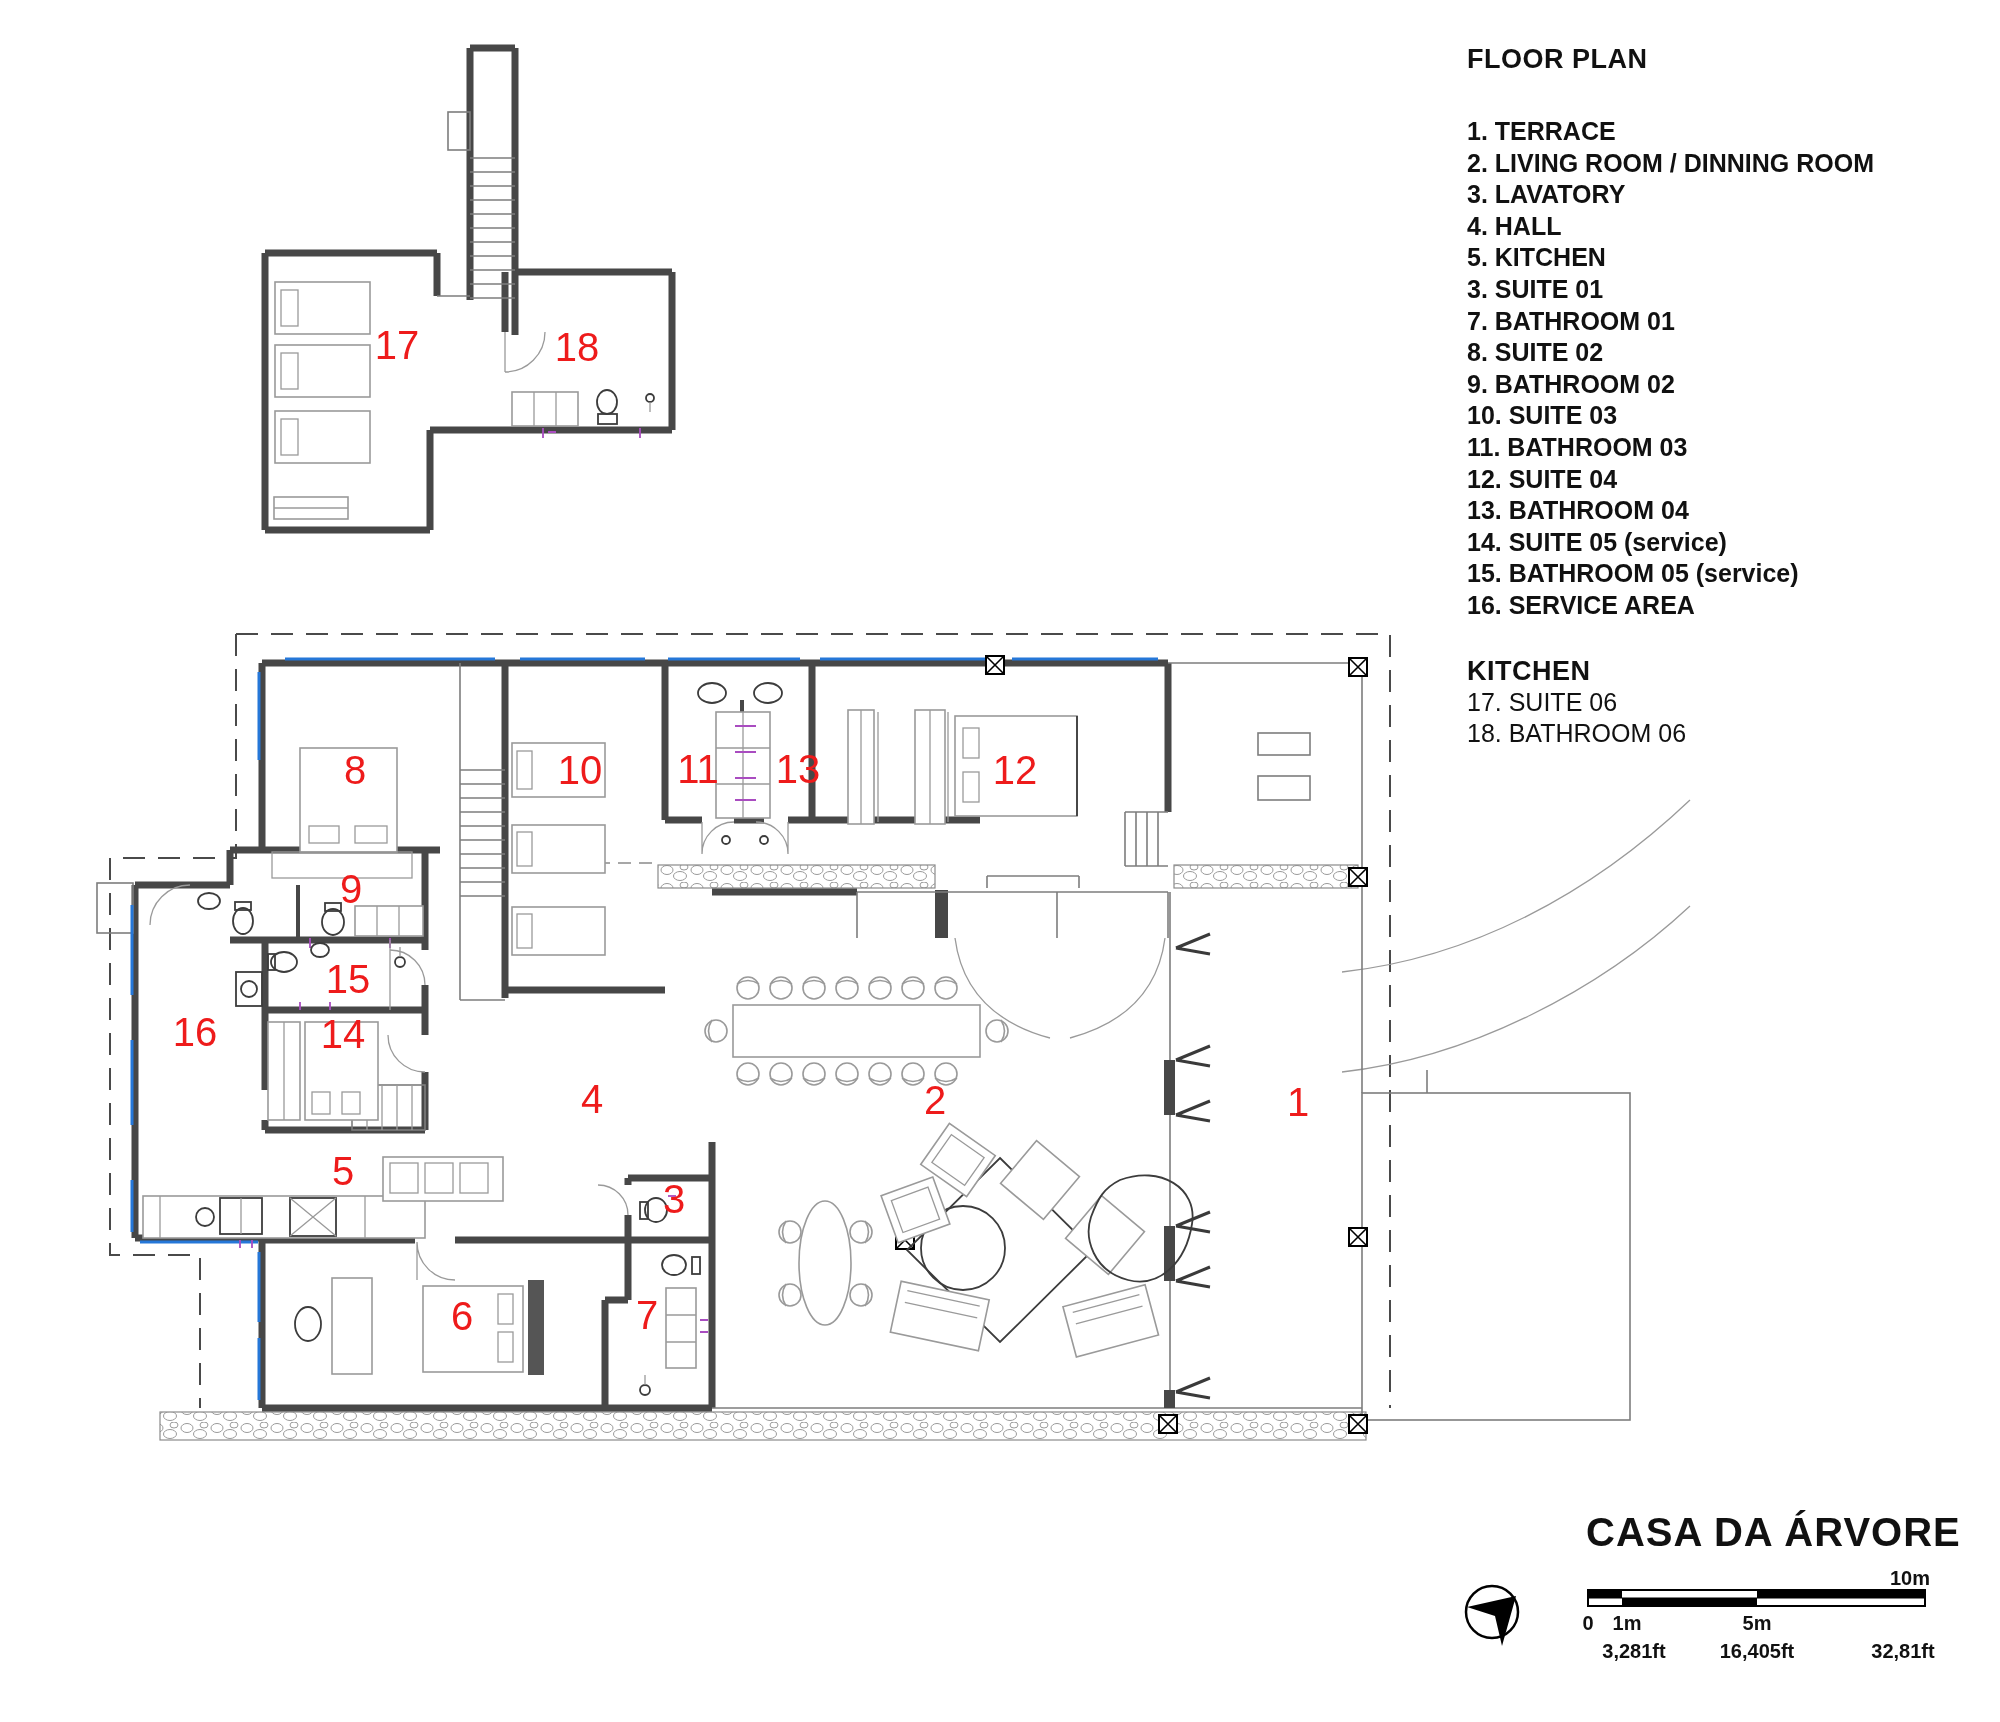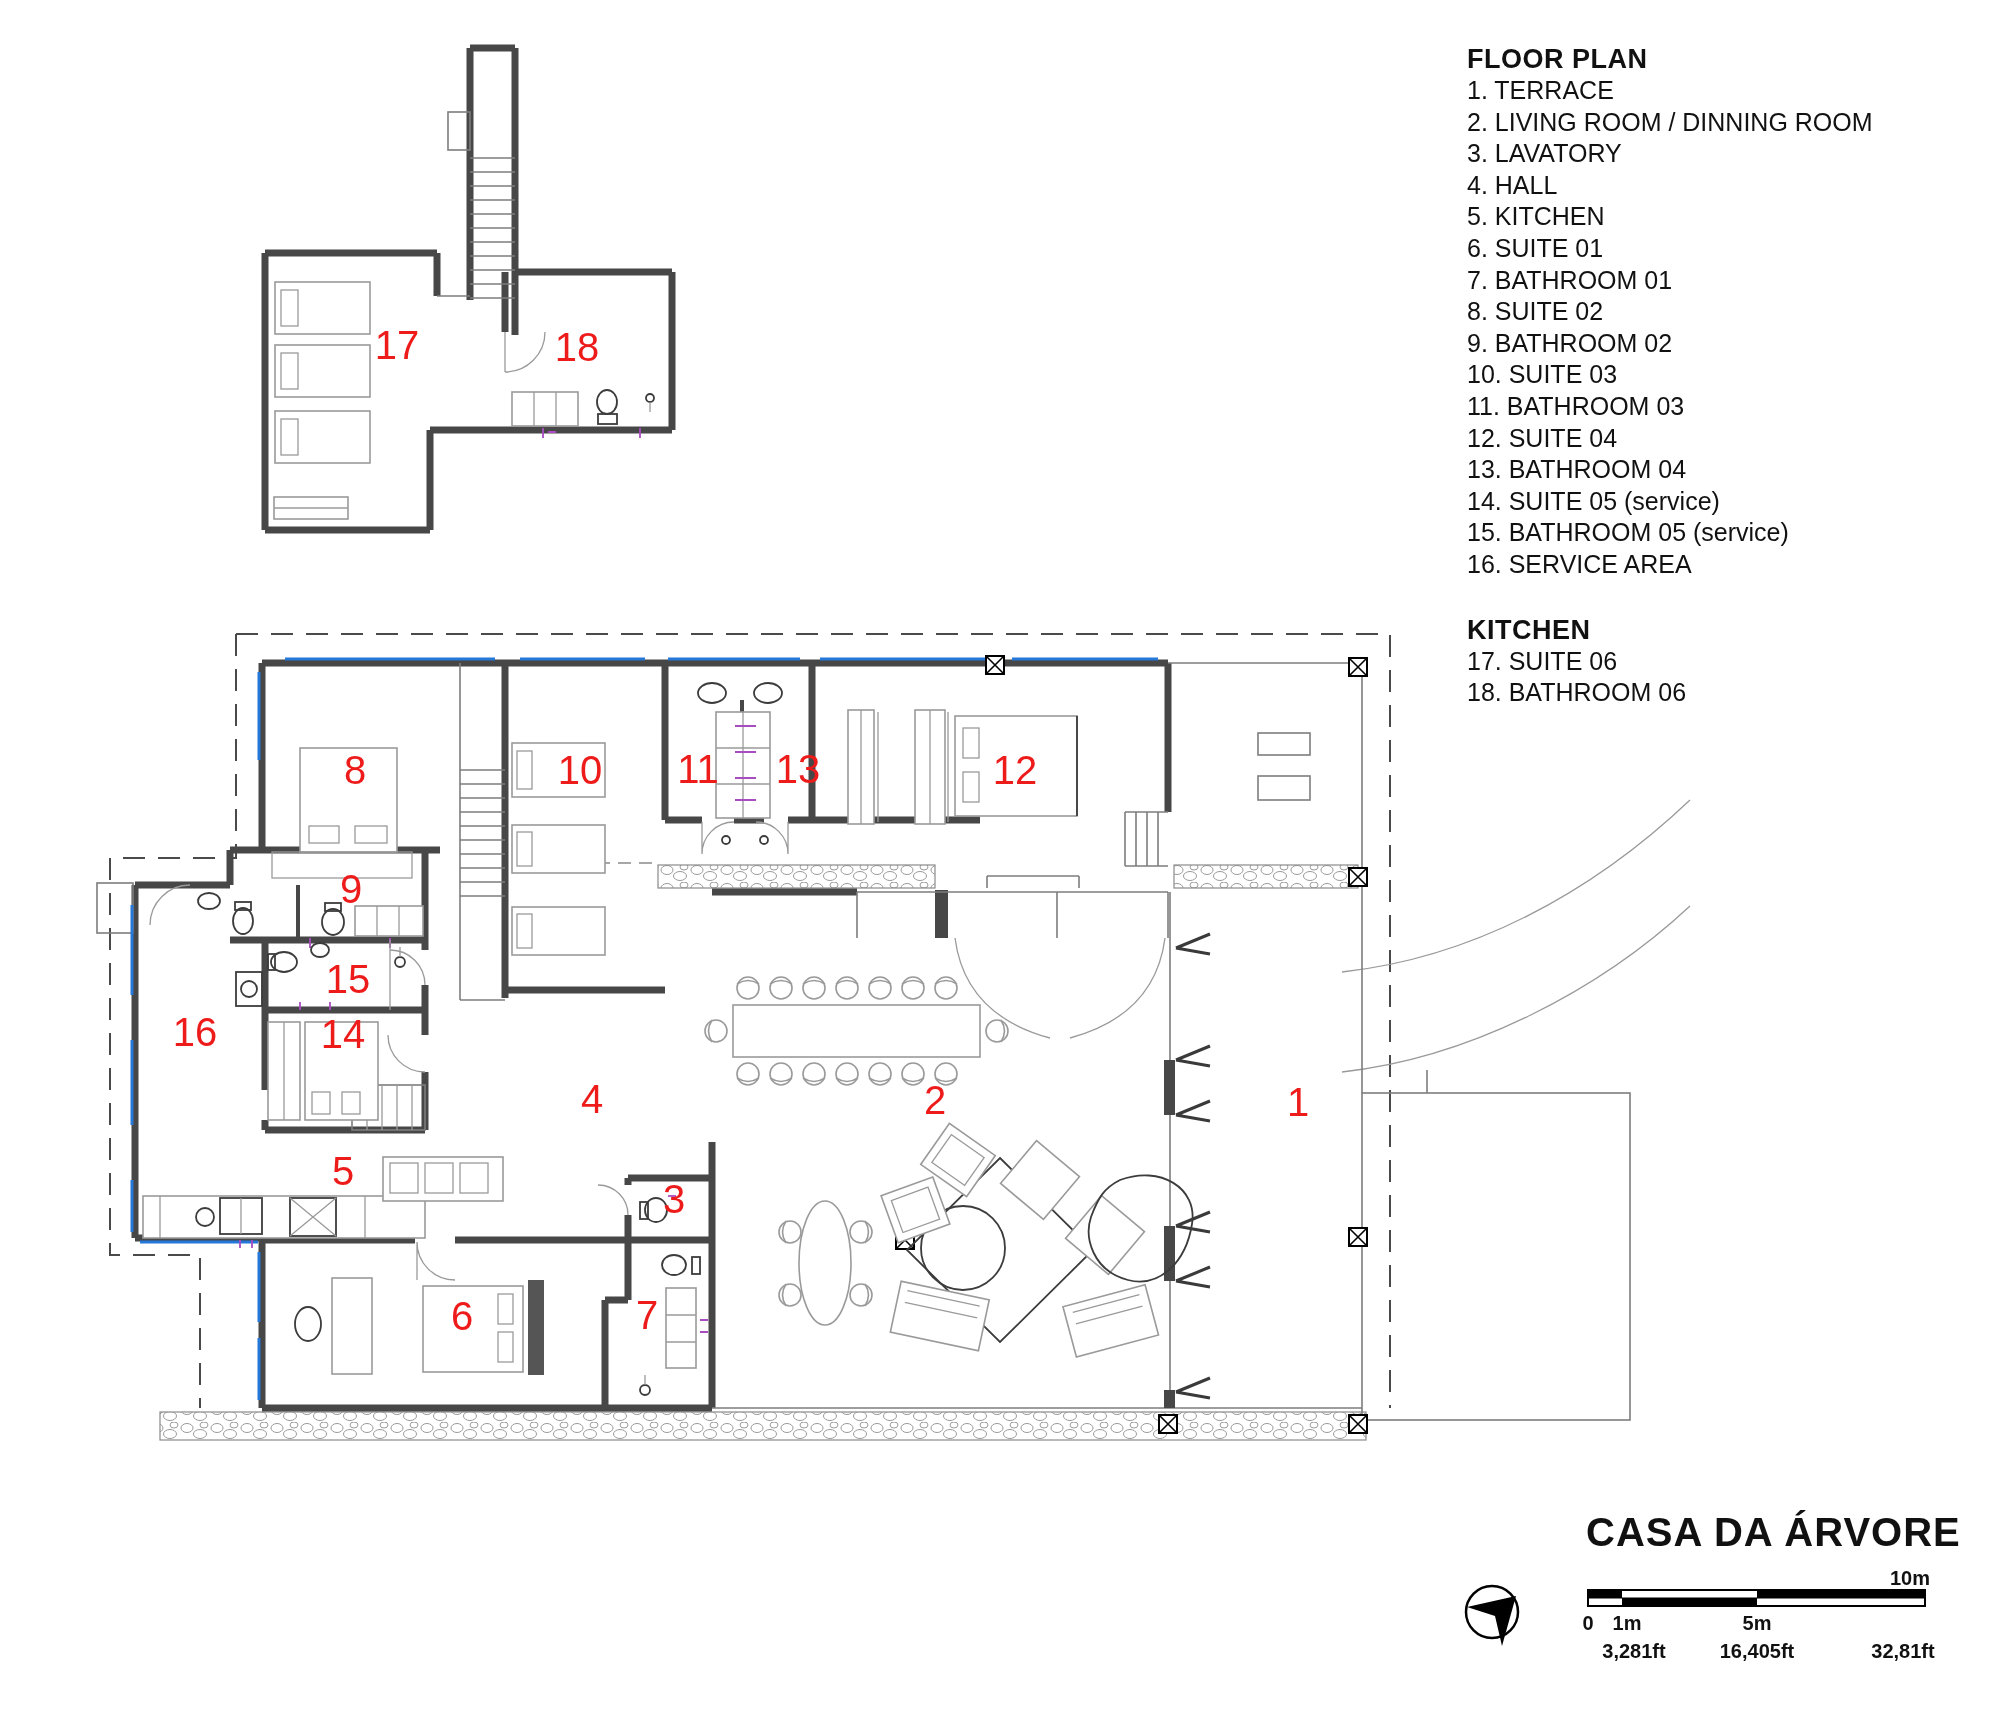--- a/index.html
+++ b/index.html
@@ -19,21 +19,21 @@
   .peb{fill:url(#peb);stroke:#8a8a8a;stroke-width:1.2;}
   .mag{stroke:#a94cc0;stroke-width:1.8;fill:none;}
   .brise{stroke:#3a3a3a;stroke-width:3;fill:none;}
   .roomnum{font-family:"Liberation Sans",sans-serif;font-size:40px;text-anchor:middle;dominant-baseline:central;}
 
   
   .legend{position:absolute;left:1467px;top:44px;width:470px;}
   .legend-title{font-size:27px;font-weight:bold;letter-spacing:.5px;}
   .legend ul{list-style:none;margin:0;padding:0;}
   .legend ul li{font-size:25px;line-height:31.6px;white-space:nowrap;}
-  .legend .items{}
+  .legend .items{margin-top:41px;font-weight:bold;}
   .mez-title{margin-top:34px;}
   .mez-items{margin-top:32px;}
 
   
   .project-title{position:absolute;left:1586px;top:1510px;font-size:40px;font-weight:bold;letter-spacing:1px;white-space:nowrap;}
   .slabel{position:absolute;transform:translateX(-50%);font-size:20px;font-weight:bold;white-space:nowrap;}
 </style>
 </head>
 <body>
 
@@ -420,21 +420,21 @@
 </svg>
 
 <div class="legend">
   <div class="legend-title">FLOOR PLAN</div>
   <ul class="items">
       <li>1. TERRACE</li>
       <li>2. LIVING ROOM / DINNING ROOM</li>
       <li>3. LAVATORY</li>
       <li>4. HALL</li>
       <li>5. KITCHEN</li>
-      <li>6. SUITE 01</li>
+      <li>3. SUITE 01</li>
       <li>7. BATHROOM 01</li>
       <li>8. SUITE 02</li>
       <li>9. BATHROOM 02</li>
       <li>10. SUITE 03</li>
       <li>11. BATHROOM 03</li>
       <li>12. SUITE 04</li>
       <li>13. BATHROOM 04</li>
       <li>14. SUITE 05 (service)</li>
       <li>15. BATHROOM 05 (service)</li>
       <li>16. SERVICE AREA</li>

